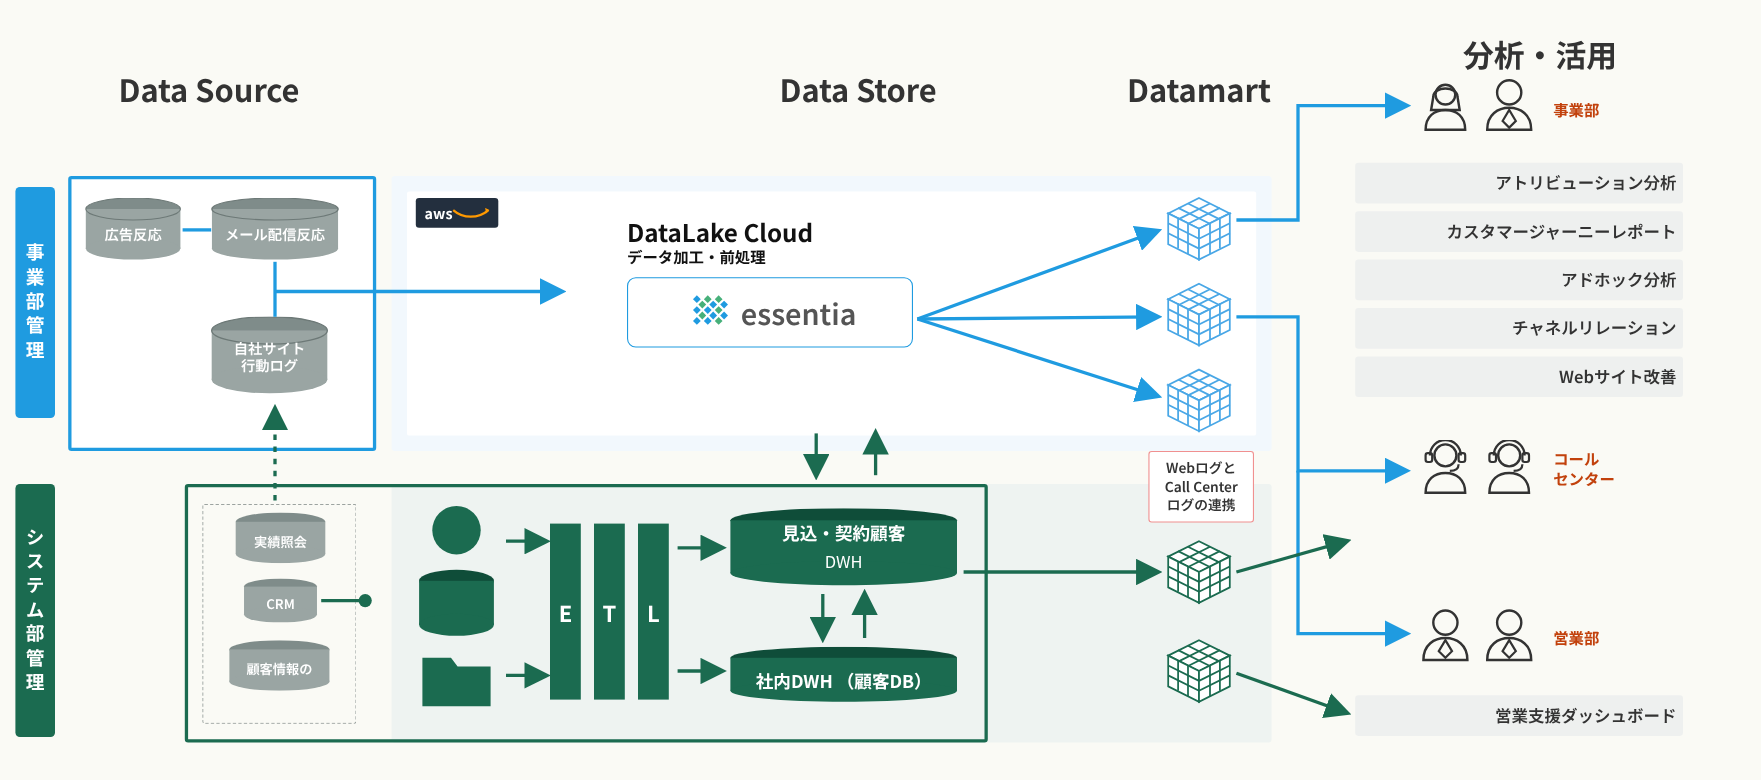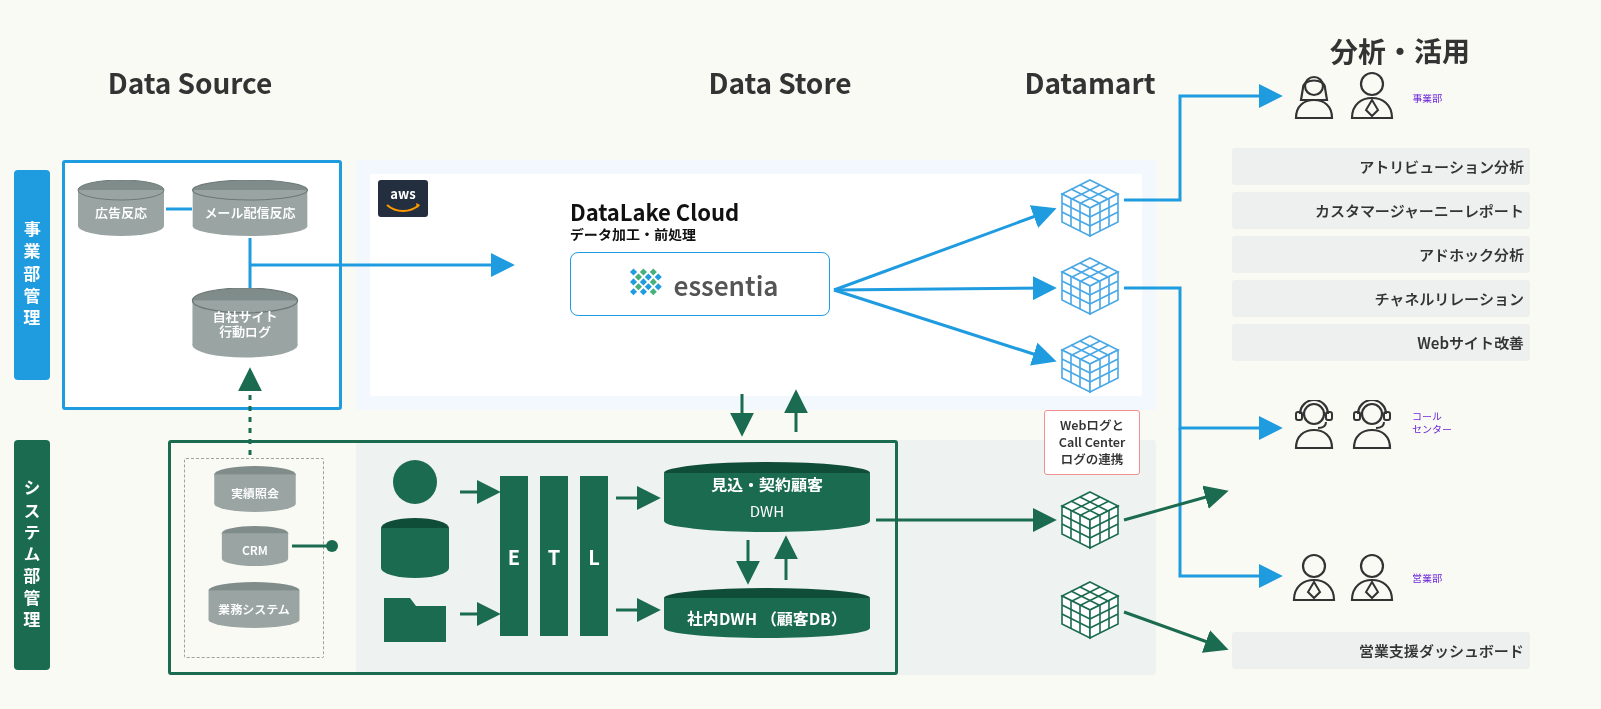--- a/index.html
+++ b/index.html
@@ -6,26 +6,26 @@
   #stage{position:relative;width:1601px;height:709px;background:#fafaf5}
   .abs{position:absolute;box-sizing:border-box}
   .vtab{width:36px;background:#1f9be0;border-radius:4px;color:#fff;font-weight:700;display:flex;align-items:center;justify-content:center;writing-mode:vertical-rl;letter-spacing:.3em;font-size:17px}
   .vtab.green{background:#1b6b50}
   .hdr{font-size:28px;font-weight:700;color:#333;text-align:center}
   .db{position:absolute;width:90px;display:flex;flex-direction:column;align-items:center}
   .db svg{display:block}
   .db .lbl{position:absolute;top:26px;width:100%;text-align:center;font-size:13px;color:#fff;font-weight:600;line-height:1.15}
   .pill{background:#eef0ef;border-radius:3px;color:#333;font-size:15px;font-weight:600;text-align:right;padding:8px 6px}
   .cube{position:absolute;width:62px;height:62px}
-  .aws{background:#232f3e;color:#fff;font-size:13px;font-weight:700;display:flex;flex-direction:column;align-items:center;justify-content:center;border-radius:3px;padding:4px 8px}
+  .aws{background:#232f3e;color:#fff;font-size:13px;font-weight:700;display:flex;flex-direction:row;align-items:center;justify-content:center;border-radius:3px;padding:4px 8px}
   .essentia-box{border:1.5px solid #1f9be0;border-radius:8px;display:flex;align-items:center;justify-content:center;gap:10px;background:#fff}
   .dash{border:1.5px dashed #9ca3a0;border-radius:2px}
   .redbox{border:1.5px solid #f09090;border-radius:3px;background:#fff;color:#333;font-size:12.5px;line-height:1.35;text-align:center;padding:6px 4px;font-weight:600}
   .pplrow{display:flex;gap:10px;align-items:flex-start}
-  .pplabel{font-size:10px;color:#6d28d9;font-weight:400;line-height:1.25}
+  .pplabel{font-size:14px;color:#c2410c;font-weight:700;line-height:1.25}
   .biglbl{font-size:22px;font-weight:700;color:#111}
   .sublbl{font-size:14px;font-weight:700;color:#111}
   .etl{display:flex;gap:12px}
   .etl .bar{width:28px;height:160px;background:#1b6b50;color:#fff;display:flex;align-items:center;justify-content:center;font-weight:700;font-size:20px}
   .wideDB{position:absolute}
   .wideDB .t1{position:absolute;top:10px;width:100%;text-align:center;color:#fff;font-size:16px;font-weight:700}
   .wideDB .t2{position:absolute;top:38px;width:100%;text-align:center;color:#fff;font-size:15px;font-weight:400}
 </style>
 </head>
 <body>
@@ -196,21 +196,21 @@
 <div class="db" style="left:220px;top:526px;width:70px">
   <svg width="70" height="40" viewBox="0 0 76 44" preserveAspectRatio="none">
         <use href="#cyl-gray-sm"></use>
       </svg>
   <div class="lbl" style="top:17px;font-size:12px">CRM</div>
 </div>
 <div class="db" style="left:206px;top:582px;width:96px">
   <svg width="96" height="46" viewBox="0 0 76 44" preserveAspectRatio="none">
         <use href="#cyl-gray-sm"></use>
       </svg>
-  <div class="lbl" style="top:20px;font-size:12px">業務システム</div>
+  <div class="lbl" style="top:20px;font-size:12px">顧客情報の</div>
 </div>
 
 <svg class="abs" style="left:370px;top:458px" width="90" height="190">
   <circle cx="45" cy="24" r="22" fill="#1b6b50"></circle>
   <ellipse cx="45" cy="70" rx="34" ry="10" fill="#0f4d39"></ellipse>
       <rect x="11" y="70" width="68" height="40" fill="#1b6b50"></rect>
       <ellipse cx="45" cy="110" rx="34" ry="10" fill="#1b6b50"></ellipse>
   <path d="M14 140 h26 l6 8 h30 v36 h-62 z" fill="#1b6b50"></path>
 </svg>
 

